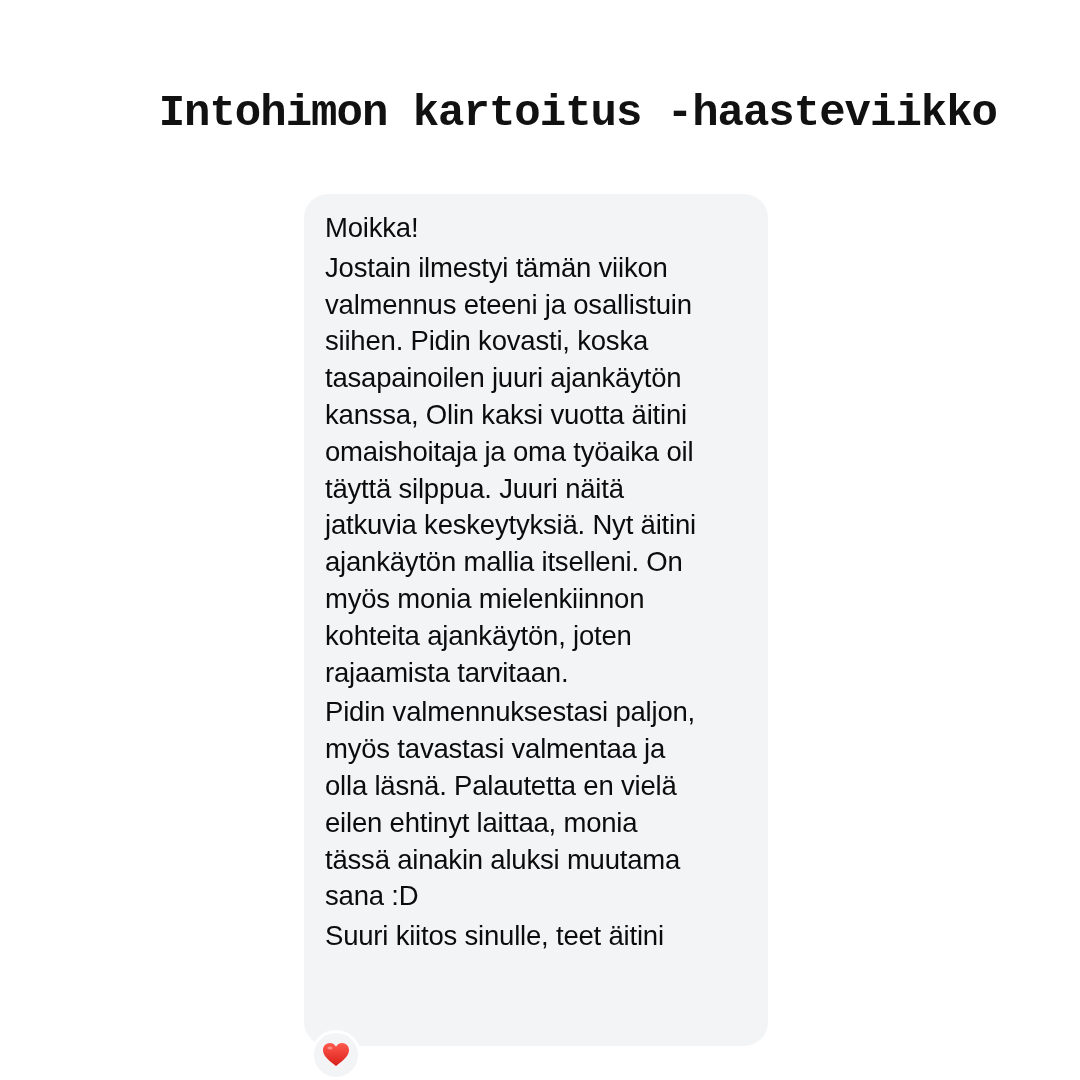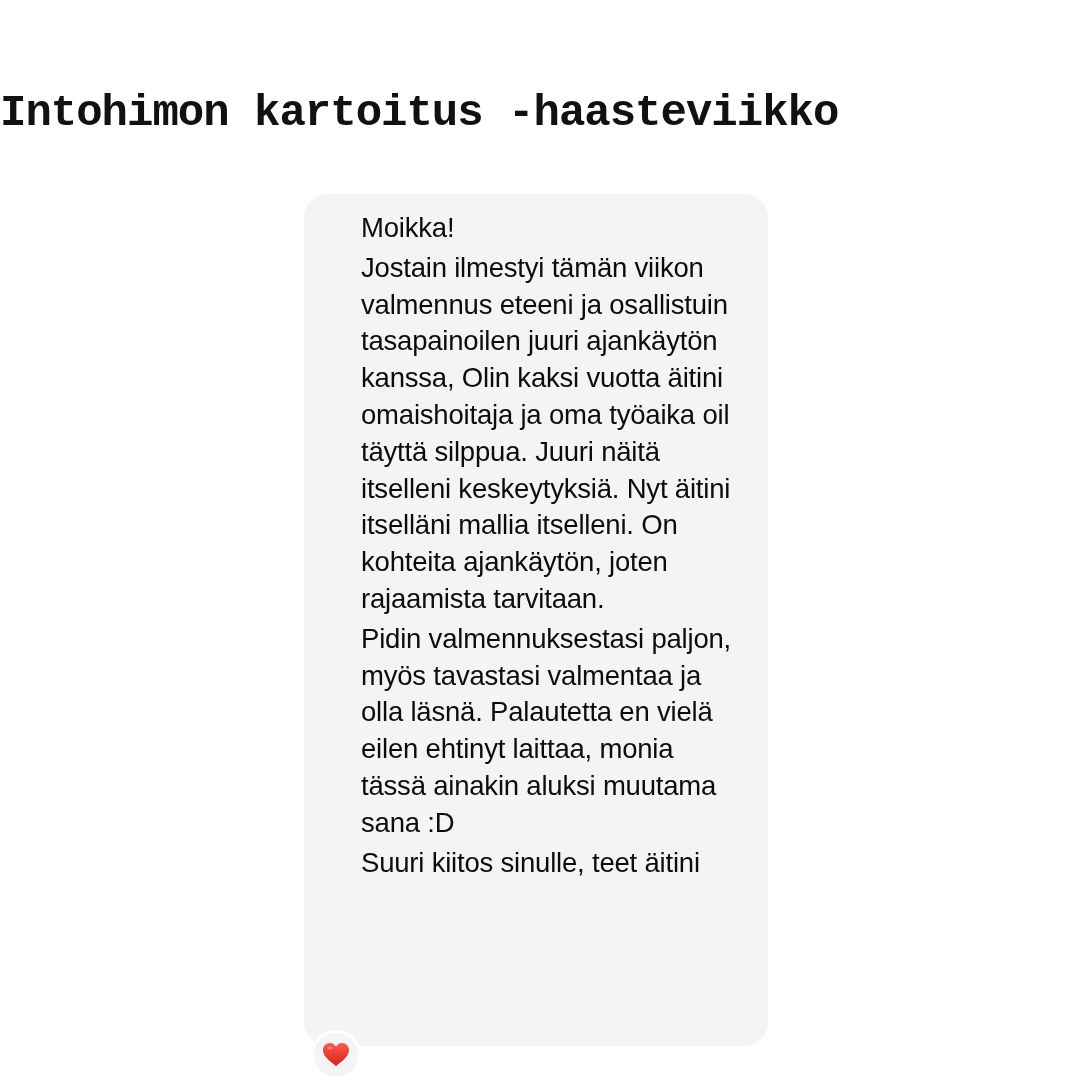--- a/index.html
+++ b/index.html
@@ -3,36 +3,36 @@
 <meta charset="utf-8">
 <style>
   html, body { margin: 0; padding: 0; }
   body {
     width: 1080px; height: 1080px; background: #ffffff;
     position: relative; overflow: hidden;
     font-family: "Liberation Sans", sans-serif;
   }
   .title {
     position: absolute; left: 0; top: 88px; width: 997px;
-    text-align: left;
+    text-align: right;
     font-family: "Liberation Mono", "DejaVu Sans Mono", monospace;
     font-weight: bold; font-size: 44px; color: #111111;
     letter-spacing: -1px;
   }
   .bubble {
     position: absolute; left: 304px; top: 194px;
     width: 464px; height: 852px;
     background: #f3f4f6; border-radius: 24px;
     box-sizing: border-box; padding: 16px 20px 0 21px;
   }
   .line {
     font-size: 27.5px; line-height: 36.8px; color: #0c0c0c;
     white-space: nowrap; letter-spacing: -0.2px;
   }
-  .para { margin-bottom: 3px; margin-left: 36px; }
+  .para { margin-bottom: 3px; }
   .reaction {
     position: absolute; left: 311px; top: 1030px;
     width: 50px; height: 50px; border-radius: 50%;
     background: #f3f4f6; border: 3px solid #ffffff;
     box-sizing: border-box;
     display: flex; align-items: center; justify-content: center;
   }
   .reaction svg { width: 26px; height: 24px; }
 </style>
 </head>
@@ -40,26 +40,28 @@
 
 <div class="title">Intohimon kartoitus -haasteviikko</div>
 
 <div class="bubble">
   <div class="para">
     <div class="line">Moikka!</div>
   </div>
   <div class="para">
     <div class="line">Jostain ilmestyi tämän viikon</div>
     <div class="line">valmennus eteeni ja osallistuin</div>
+    <div class="line">siihen. Pidin kovasti, koska</div>
     <div class="line">tasapainoilen juuri ajankäytön</div>
     <div class="line">kanssa, Olin kaksi vuotta äitini</div>
     <div class="line">omaishoitaja ja oma työaika oil</div>
     <div class="line">täyttä silppua. Juuri näitä</div>
-    <div class="line">itselleni keskeytyksiä. Nyt äitini</div>
-    <div class="line">itselläni mallia itselleni. On</div>
+    <div class="line">jatkuvia keskeytyksiä. Nyt äitini</div>
+    <div class="line">ajankäytön mallia itselleni. On</div>
+    <div class="line">myös monia mielenkiinnon</div>
     <div class="line">kohteita ajankäytön, joten</div>
     <div class="line">rajaamista tarvitaan.</div>
   </div>
   <div class="para">
     <div class="line">Pidin valmennuksestasi paljon,</div>
     <div class="line">myös tavastasi valmentaa ja</div>
     <div class="line">olla läsnä. Palautetta en vielä</div>
     <div class="line">eilen ehtinyt laittaa, monia</div>
     <div class="line">tässä ainakin aluksi muutama</div>
     <div class="line">sana :D</div>

